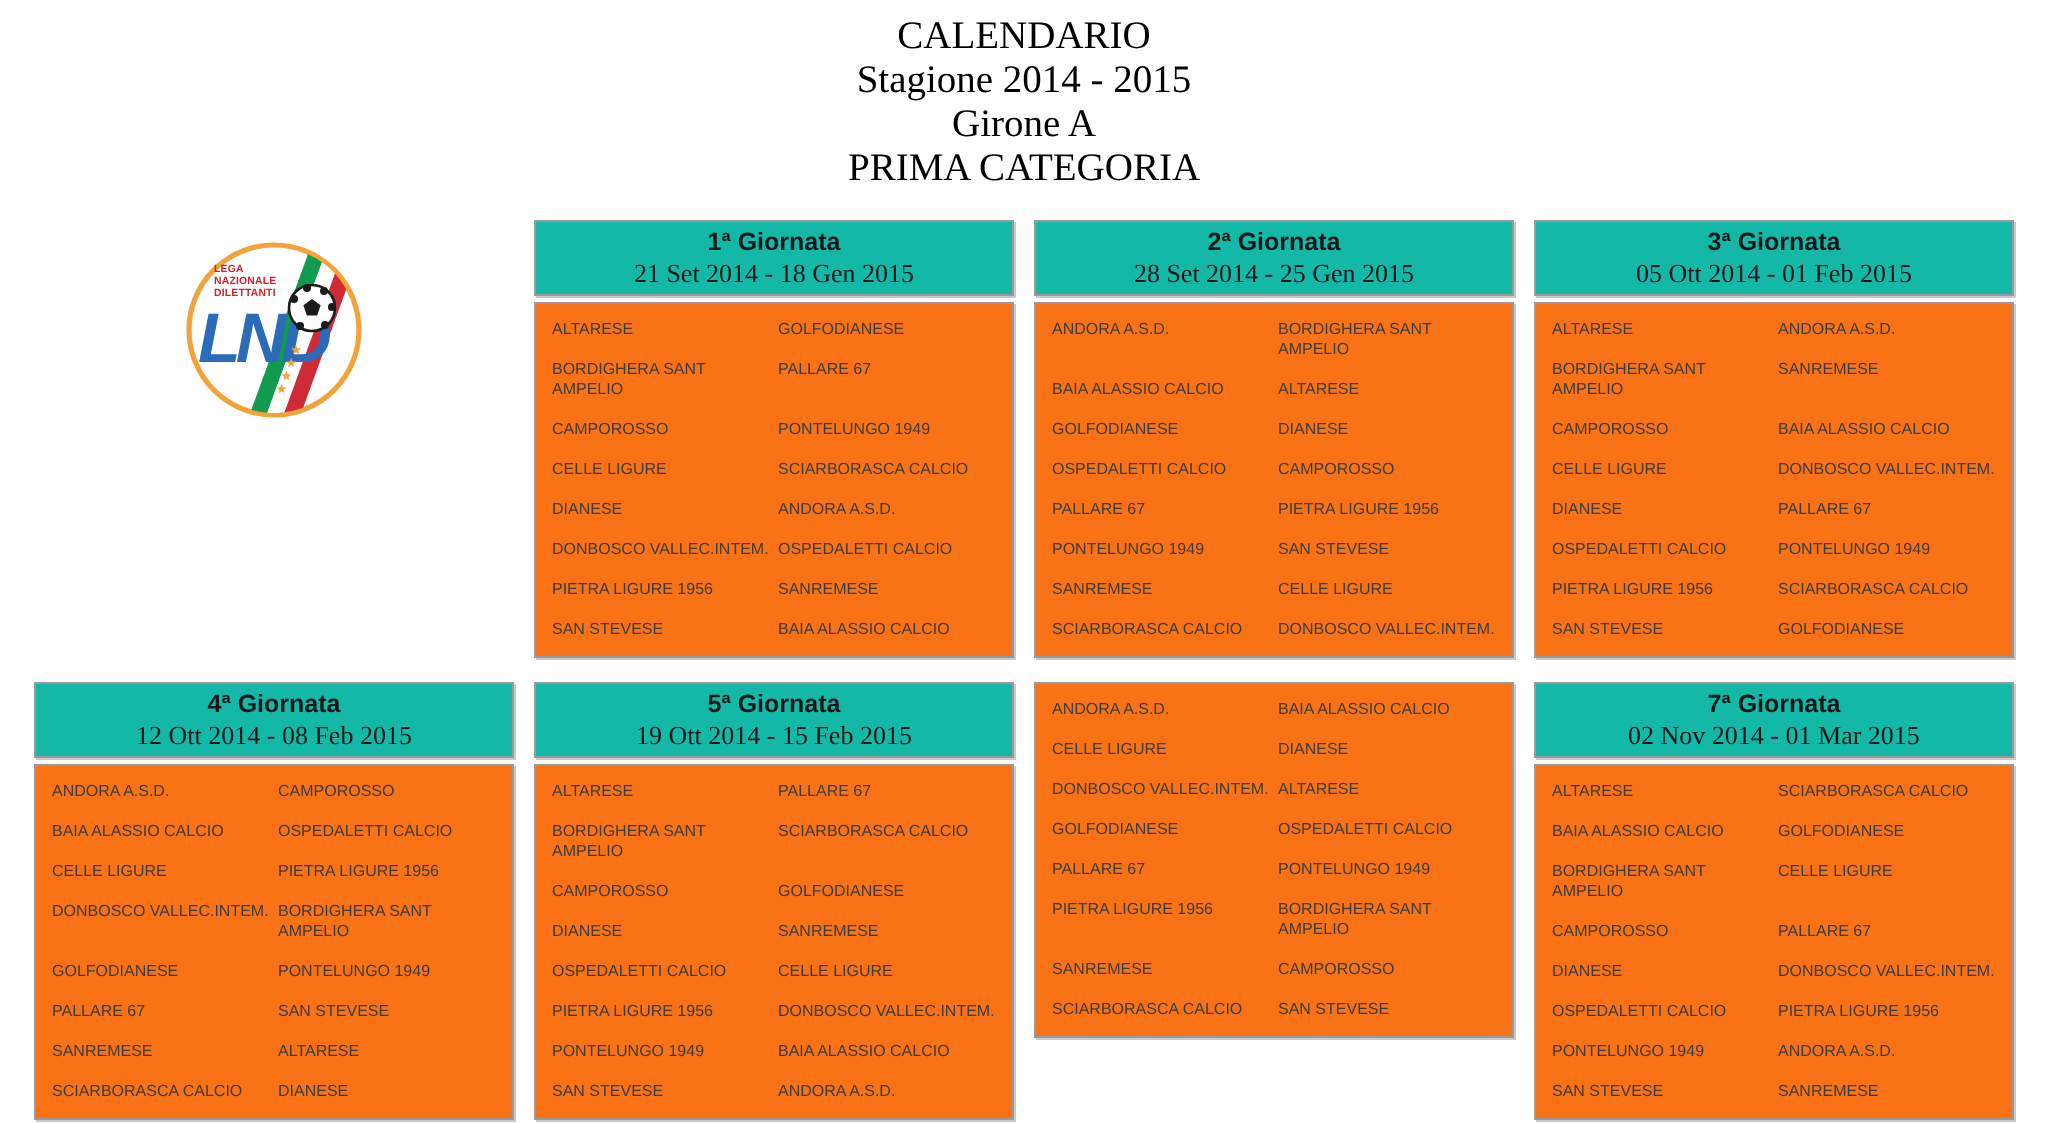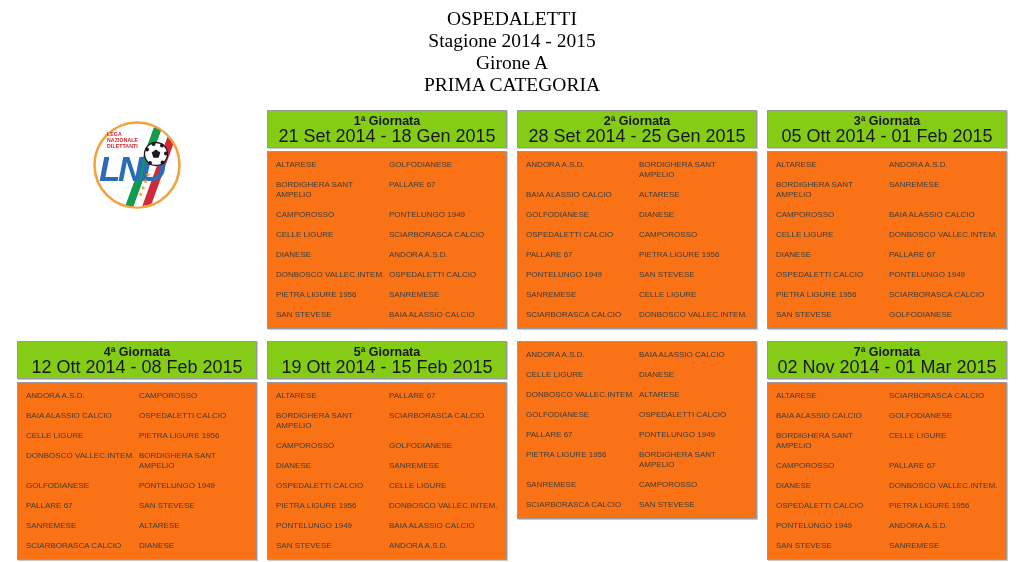--- a/index.html
+++ b/index.html
@@ -44,32 +44,33 @@
     font-style: italic;
     font-size: 35px;
     letter-spacing: -2.5px;
   }
   .card .hd {
     border: 1px solid #9a9a9a;
     box-shadow: 1px 1px 0 #c9c9c9;
     text-align: center;
     padding: 3px 2px;
     margin-bottom: 3px;
-    background: #84cc16;
+    background: #14b8a6;
   }
   .card .hd .t {
     font-size: 12.5px;
     line-height: 15px;
     font-weight: bold;
     color: #181818;
   }
   .card .hd .d {
-    font-size: 18px;
+    font-size: 13px;
     line-height: 15px;
     color: #181818;
+    font-family: Liberation Serif, serif;
   }
   .card .bd {
     border: 1px solid #9a9a9a;
     box-shadow: 1px 1px 0 #c9c9c9;
     padding: 3px 0;
     background: #f97316;
   }
   .match-row {
     display: flex;
     align-items: flex-start;
@@ -82,21 +83,21 @@
   }
   .match-row .home { width: 113px; flex: none; }
   .match-row .away { flex: 1; }
 </style>
 </head>
 <body>
 
 <div class="page">
 
   <div class="title-block">
-    <div>OSPEDALETTI</div>
+    <div>CALENDARIO</div>
     <div>Stagione 2014 - 2015</div>
     <div>Girone A</div>
     <div>PRIMA CATEGORIA</div>
   </div>
 
   <div class="grid">
     <div class="logo-cell">
       <svg class="logo" viewBox="0 0 90 90" aria-hidden="true">
         <defs>
           <clipPath id="lc">

